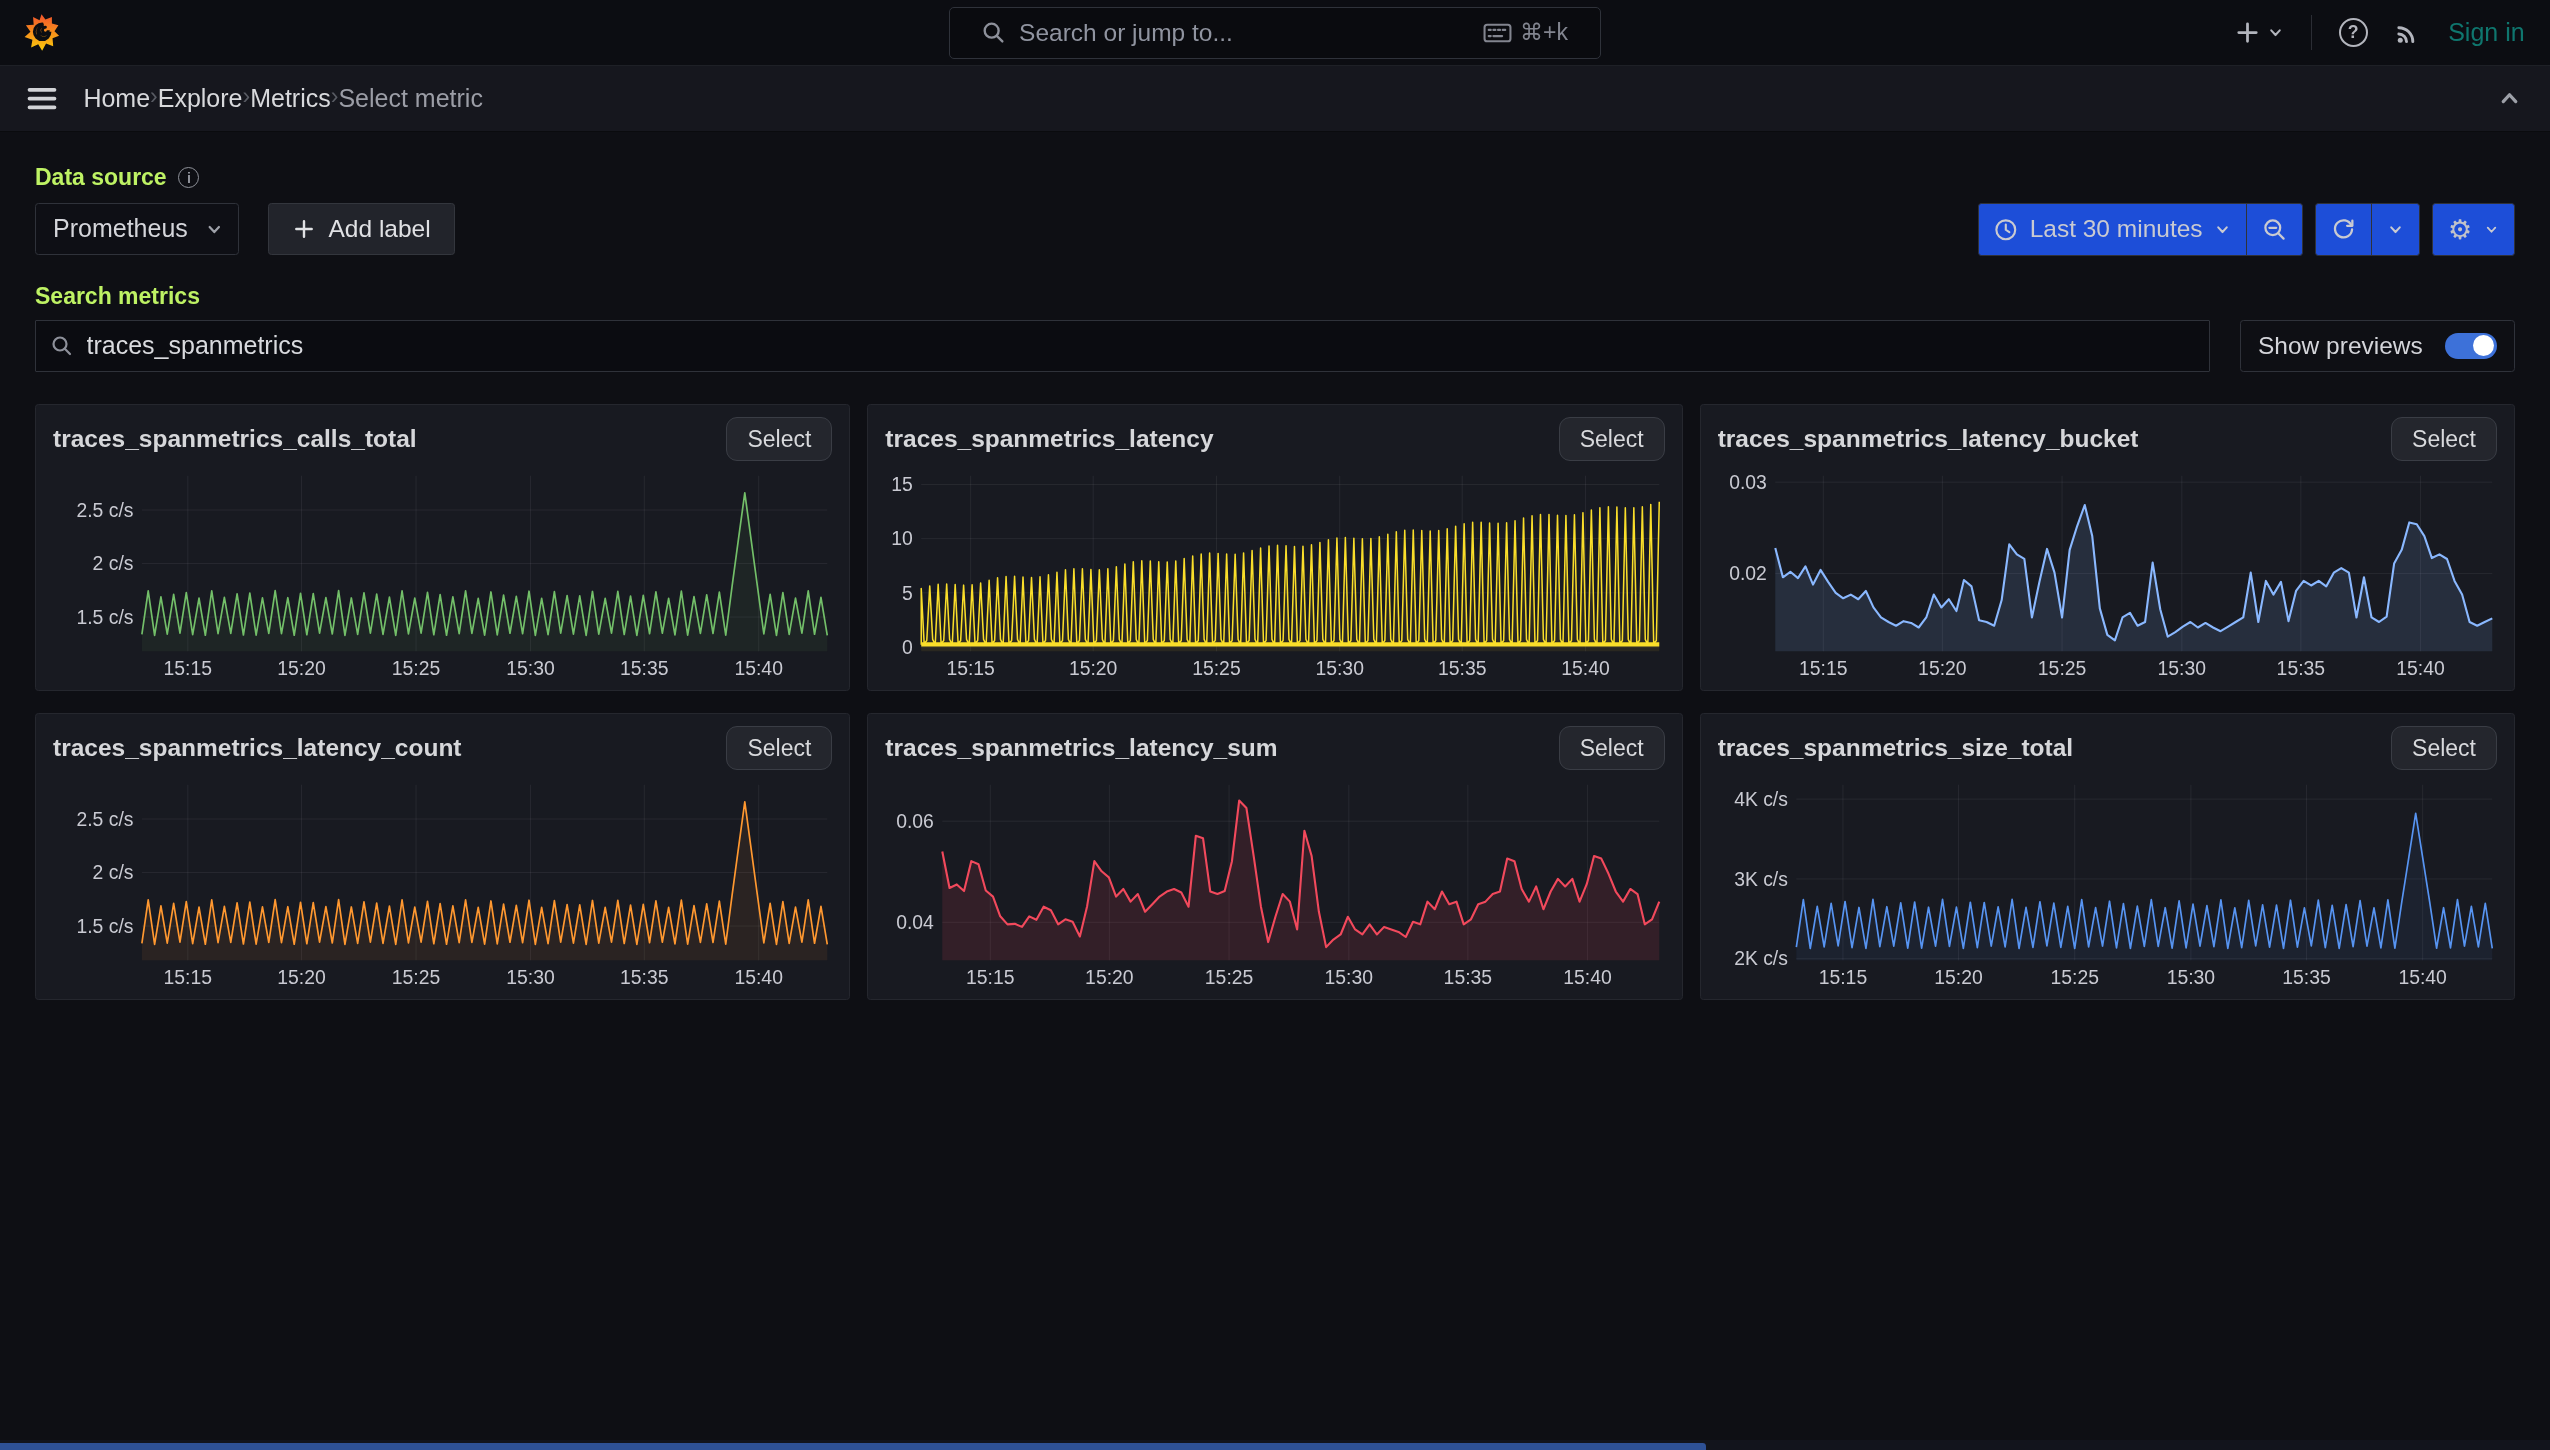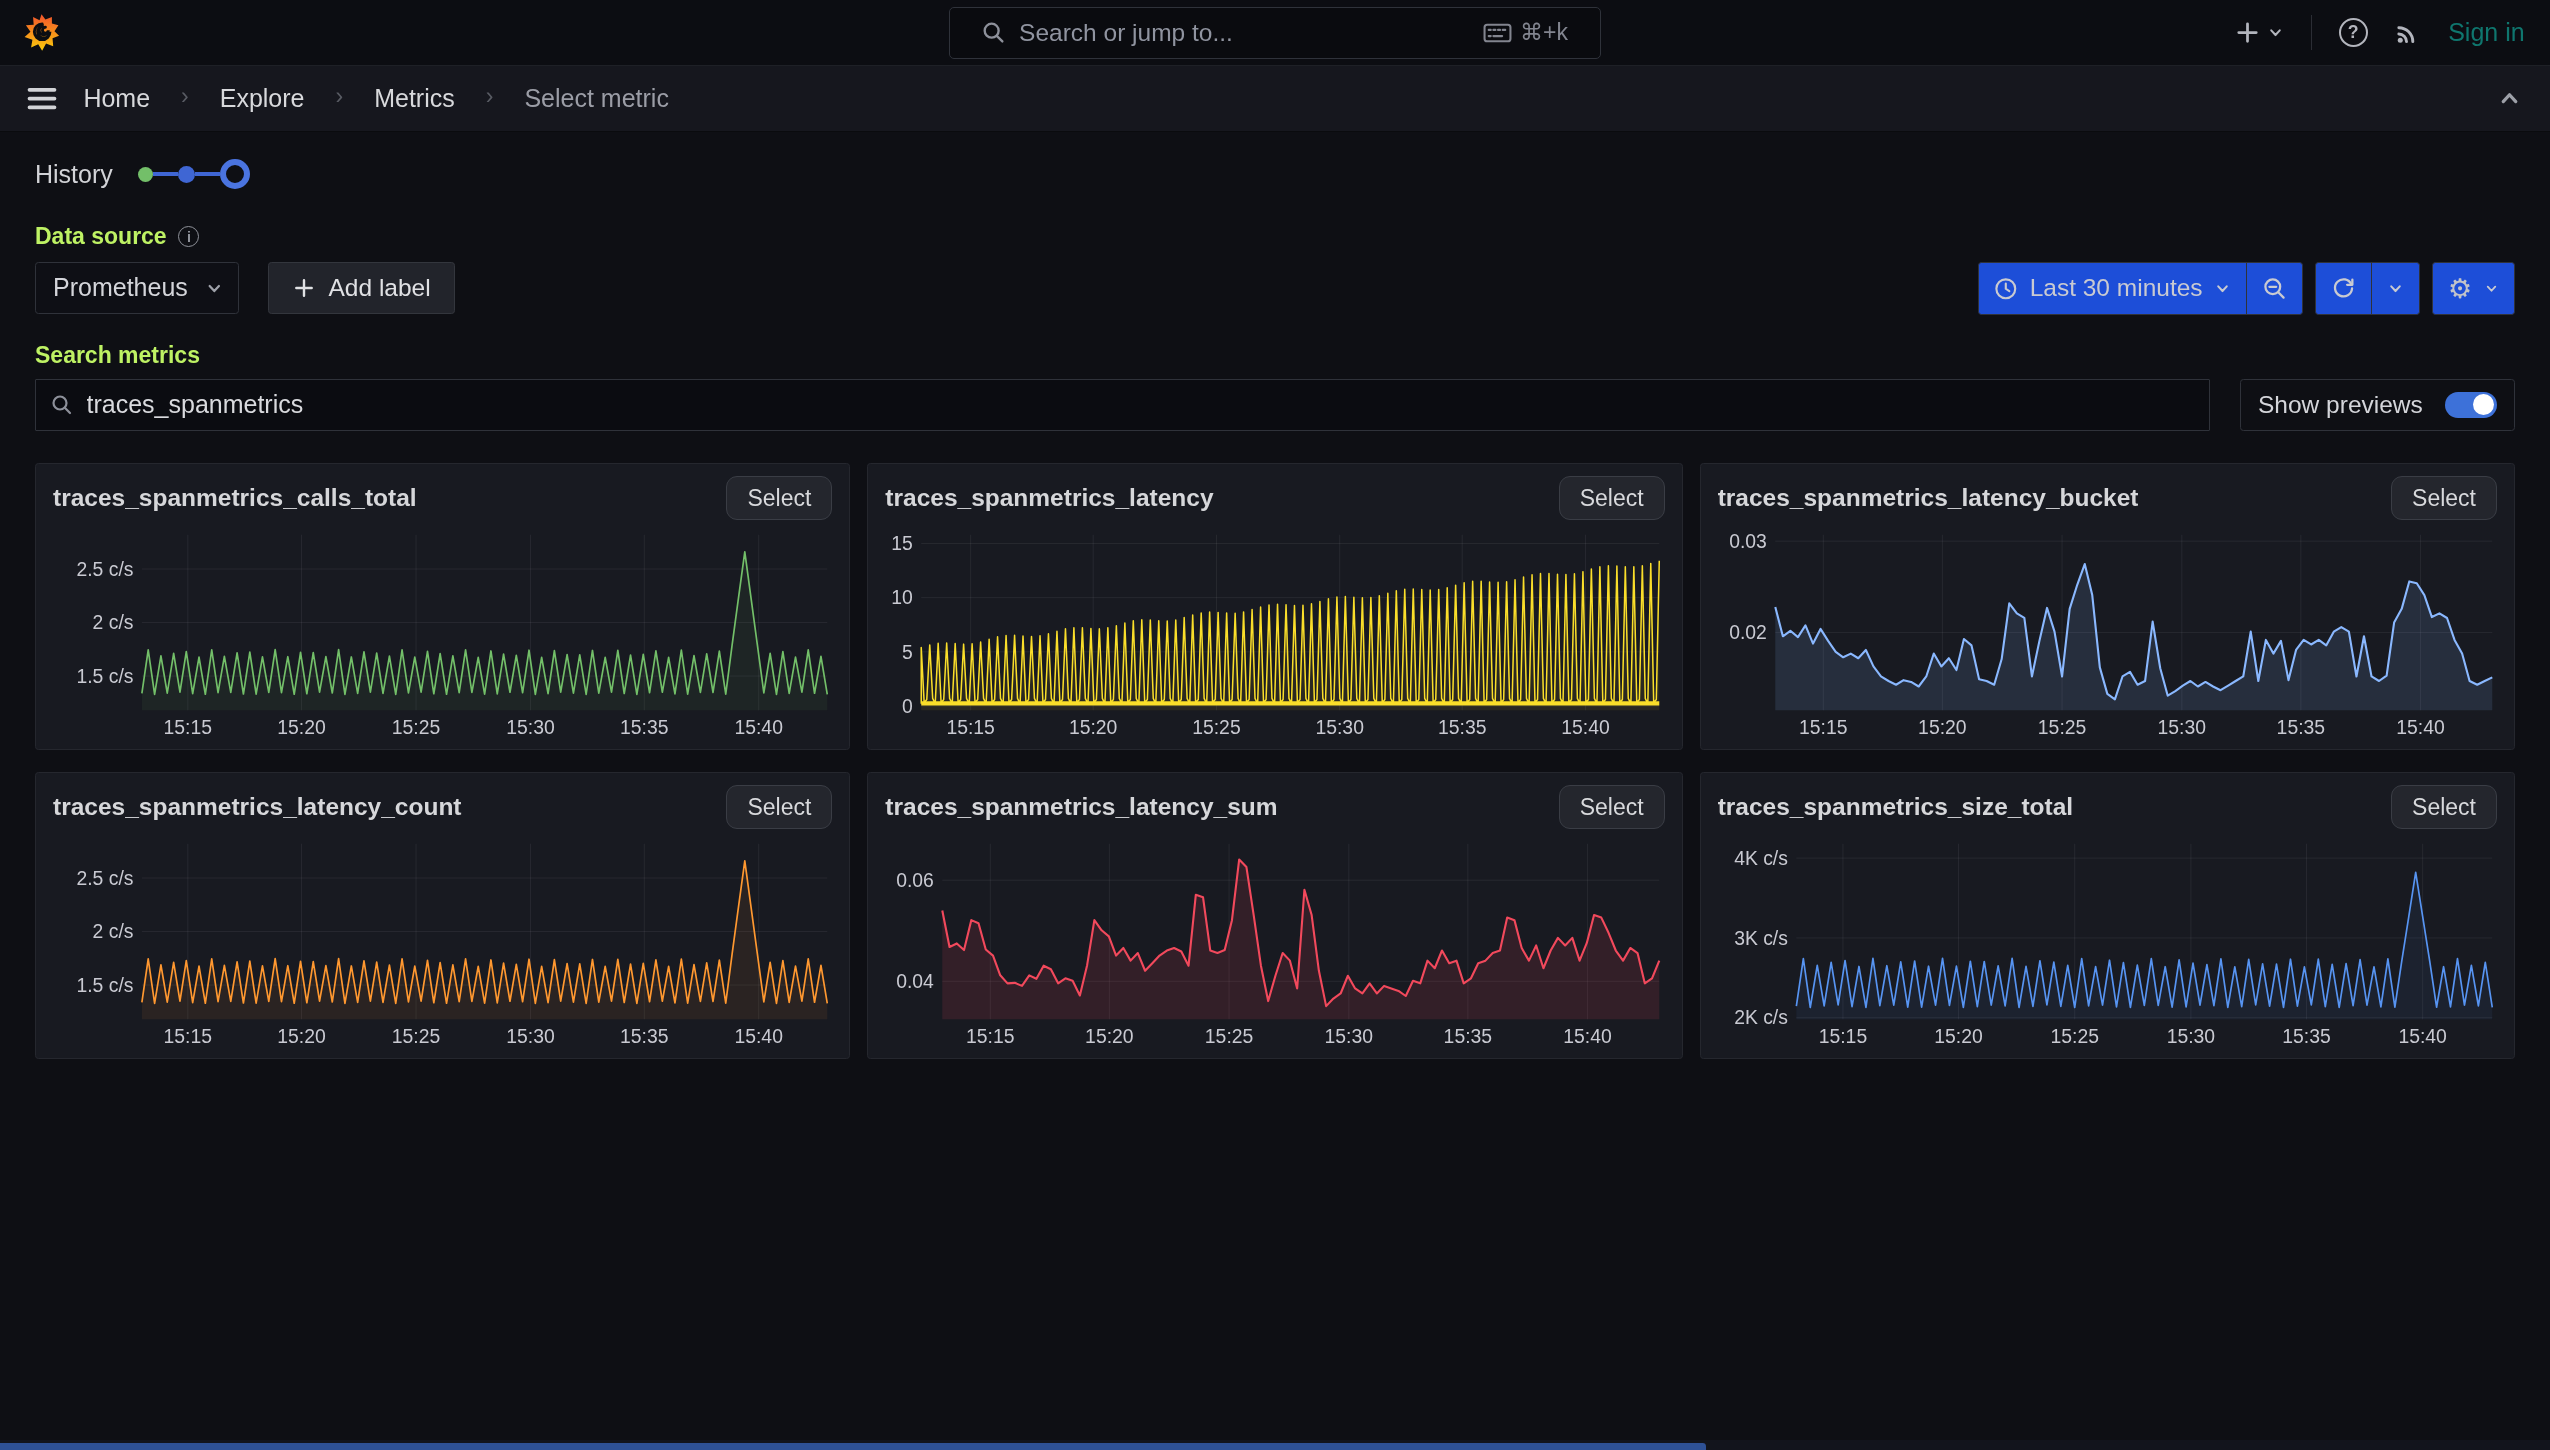--- a/index.html
+++ b/index.html
@@ -21,21 +21,21 @@
   .navbtn{display:flex;align-items:center;gap:6.8px;background:none;border:none;color:#b3b5bd;padding:3.4px}
   .vdiv{width:0.8px;height:35px;background:#2b2d34;margin:0 3.4px}
   .qcircle{width:29px;height:29px;border:2.1px solid #b3b5bd;border-radius:50%;
     display:flex;align-items:center;justify-content:center;font-size:17.7px;font-weight:700;box-sizing:border-box}
   .signin{font-size:25px;color:#0f766e;text-decoration:none;background:none;border:none;padding:3.4px}
 
   
   .crumbbar{height:66px;background:#16171e;border-bottom:0.8px solid #0a0b0e;display:flex;
     align-items:center;padding:0 25px;gap:25px;box-sizing:border-box}
   .burger{background:none;border:none;color:#d2d3d7;padding:1.7px}
-  .crumbs{display:flex;align-items:center;gap:31px;font-size:25px}
+  .crumbs{display:flex;align-items:center;gap:0;font-size:25px}
   .crumb{color:#d8d9dc;background:none;border:none;font-size:25px;padding:0}
   .crumb.current{color:#9b9da6}
   .sep{color:#585b63;font-size:23px;transform:translateY(-1.7px)}
   .collapse{margin-left:auto;background:none;border:none;color:#9da0a8;padding:3.4px}
 
   
   .content{padding:0 35px;box-sizing:border-box}
   .history-row{margin-top:25px;display:flex;align-items:center;gap:25px;height:34px}
   .history-label{font-size:25px;color:#d2d3d7}
   .slider{display:flex;align-items:center}
@@ -161,30 +161,20 @@
   </nav>
   <button class="collapse">
     <svg width="25" height="25" viewBox="0 0 20 20">
       <path d="M5 12.5l5-5.5 5 5.5" fill="none" stroke="currentColor" stroke-width="2.6" stroke-linecap="round" stroke-linejoin="round"></path>
     </svg>
   </button>
 </div>
 
 <main class="content">
 
-  <div class="history-row">
-    <span class="history-label">History</span>
-    <span class="slider">
-      <span class="dot-green"></span>
-      <span class="conn"></span>
-      <span class="dot-blue"></span>
-      <span class="conn"></span>
-      <span class="ring"></span>
-    </span>
-  </div>
 
   <div class="field-label-row">
     <span class="field-label">Data source</span>
     <span class="info">
         <span>i</span>
       </span>
   </div>
 
   <div class="controls-row">
     <div class="left-controls">

